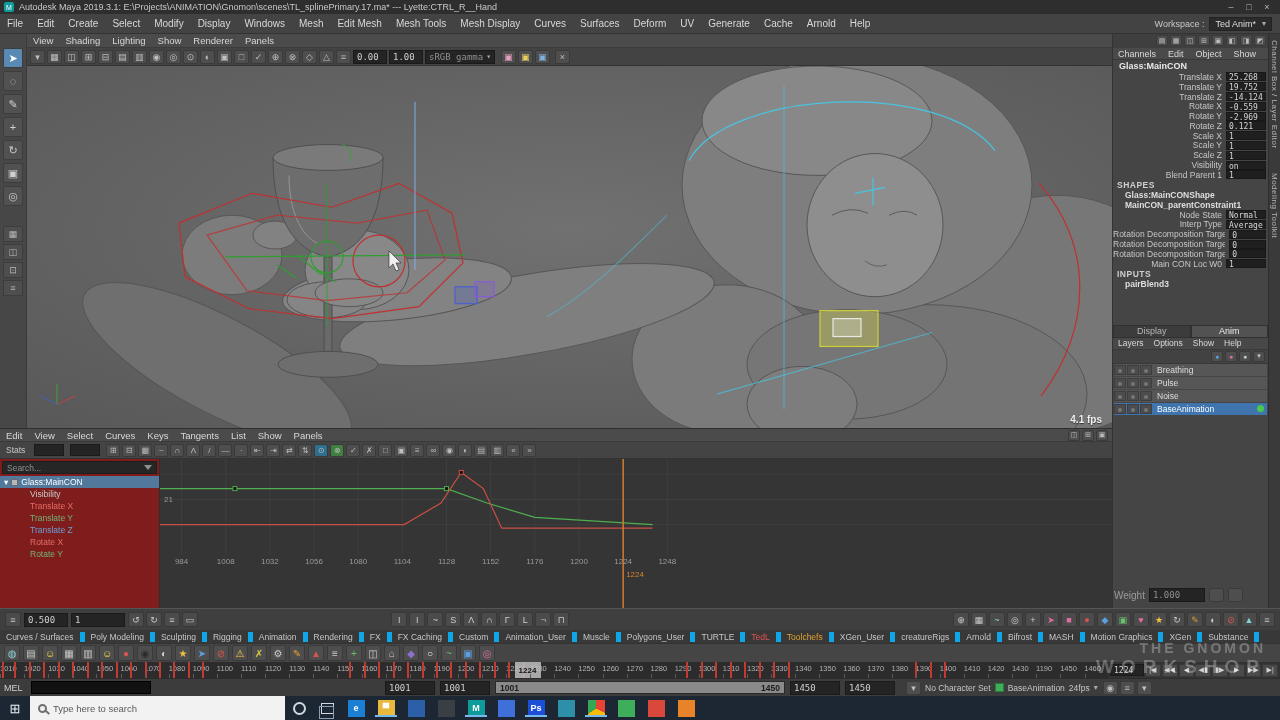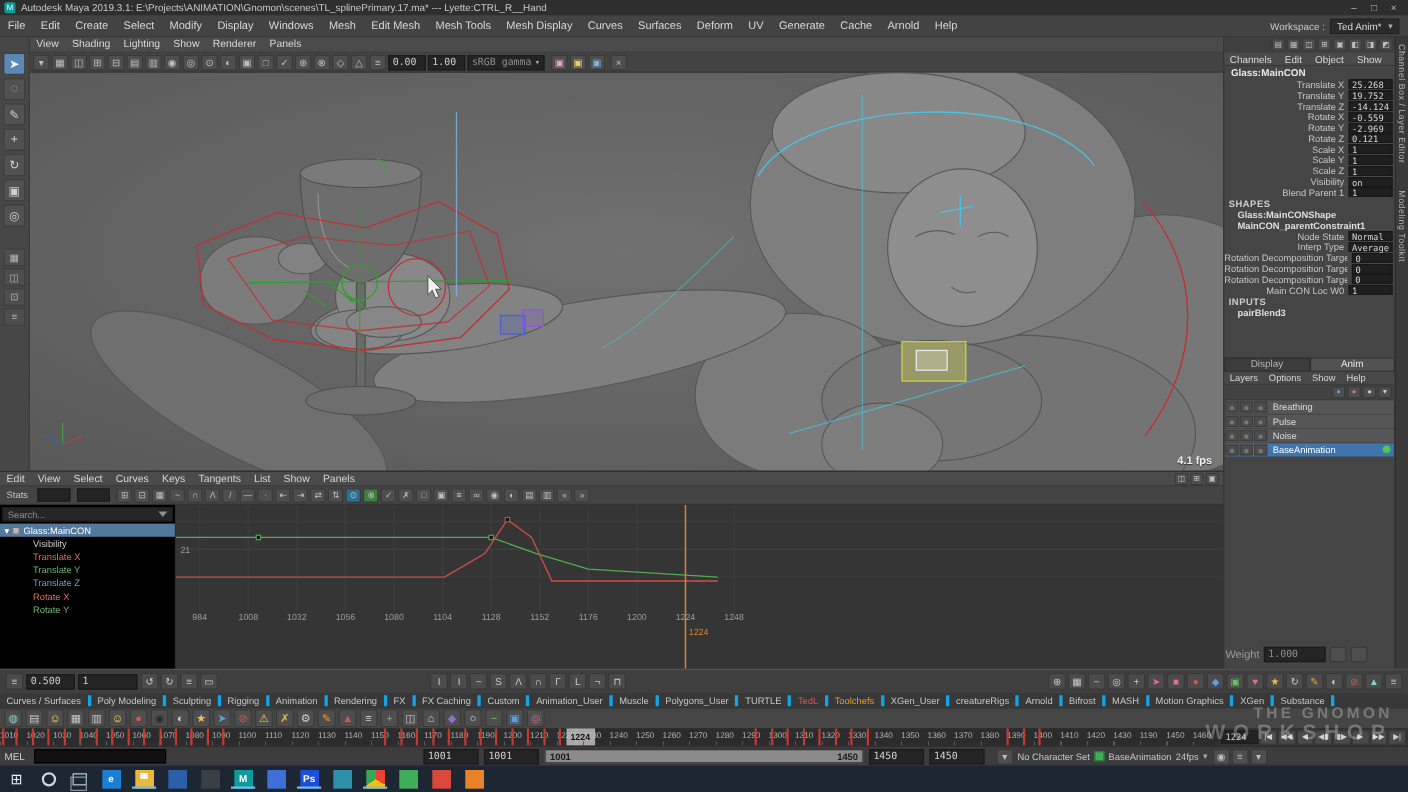--- a/index.html
+++ b/index.html
@@ -76,38 +76,38 @@
   .vtab{writing-mode:vertical-rl;font-size:8px;color:#b5b5b5;letter-spacing:0.5px;}
 
   
   .geditor{left:0;top:428px;width:1112px;height:180px;background:#3a3a3a;border-top:1px solid #2e2e2e;}
   .ge-menus{height:13px;display:flex;align-items:center;background:#4b4b4b;border-bottom:1px solid #3a3a3a;}
   .ge-menus .menu-item{font-size:9.5px;padding:0 6px;}
   .ge-panelicons{margin-left:auto;display:flex;gap:2px;padding-right:4px;}
   .ge-toolbar{height:17px;display:flex;align-items:center;gap:6px;background:#444;padding:0 3px;border-bottom:1px solid #333;}
   .ge-toolbar .ibtn{height:13px;min-width:14px;font-size:8px;}
   .ge-body{display:flex;height:150px;}
-  .ge-outliner{width:160px;background:#000000;border-right:1px solid #2f2f2f;}
+  .ge-outliner{width:160px;background:#7f1d1d;border-right:1px solid #2f2f2f;}
   .ge-search{margin:2px;height:13px;background:#262626;border:1px solid #1d1d1d;display:flex;align-items:center;padding:0 4px;color:#8f8f8f;font-size:8.5px;justify-content:space-between;}
   .funnel{width:0;height:0;border-left:4px solid transparent;border-right:4px solid transparent;border-top:5px solid #8f8f8f;}
   .tree-root{display:flex;align-items:center;height:12px;background:#52789c;color:#fff;font-size:8.5px;gap:3px;padding-left:4px;}
   .cubeicon{width:7px;height:7px;background:#b8b8b8;border:1px solid #6a6a6a;}
   .tree-item{display:flex;align-items:center;height:12px;padding-left:30px;font-size:8.5px;}
   .ge-graph{flex:1;background:#353535;position:relative;}
   .ge-graph svg{display:block;width:100%;height:100%;}
 
   
   .animrow{left:0;top:608px;width:1280px;height:22px;background:#3f3f3f;border-top:1px solid #555;display:flex;align-items:center;gap:3px;padding:0 5px;}
   .animrow .center{margin:0 auto;display:flex;gap:2px;}
   .animrow .right{margin-left:auto;display:flex;gap:2px;}
   .cicon{width:16px;height:15px;display:flex;align-items:center;justify-content:center;background:#4b4b4b;border:1px solid #383838;border-radius:2px;font-size:9px;}
 
   
   .shelftabs{left:0;top:630px;width:1280px;height:13px;background:#383838;display:flex;align-items:center;overflow:hidden;}
-  .shelf-tab{padding:0 6px;border-right:3px solid #0ea5e9;color:#c6c6c6;font-size:8.5px;white-space:nowrap;}
+  .shelf-tab{padding:0 6px;border-right:5px solid #0ea5e9;color:#c6c6c6;font-size:8.5px;white-space:nowrap;}
   .shelficons{left:0;top:643px;width:1280px;height:19px;background:#454545;display:flex;align-items:center;gap:3px;padding:0 4px;border-top:1px solid #333;}
   .sicon{width:16px;height:16px;display:flex;align-items:center;justify-content:center;background:#4e4e4e;border:1px solid #3a3a3a;border-radius:2px;font-size:10px;}
 
   
   .rulerband{left:0;top:662px;width:1280px;height:16px;background:#2c2c2c;display:flex;}
   .ruler{position:relative;width:1108px;height:16px;overflow:hidden;}
   .ruler::after{content:"";position:absolute;left:0;right:0;bottom:0;height:4px;background:repeating-linear-gradient(90deg,#5a5a5a 0 1px,transparent 1px 24.1px);}
   .ruler-labels{position:absolute;inset:0;display:flex;}
   .rlabel{flex:1;font-size:7.5px;color:#b2b2b2;padding-top:2px;overflow:hidden;}
   #ruler-ticks{position:absolute;inset:0;}
@@ -883,20 +883,24 @@
     <div class="row" style="gap:2px;">
 
     <span class="ibtn">◉</span>
         <span class="ibtn">≡</span>
         <span class="ibtn">▾</span>
       </div>
   </div>
 
   <div class="taskbar abs">
     <span class="tb-start">⊞</span>
+    <span class="tb-search">
+      <span class="mag"></span>
+      <span>Type here to search</span>
+    </span>
     <span class="tb-circlebtn">
         <span class="cortana"></span>
       </span>
     <span class="tb-circlebtn">
         <span class="taskview"></span>
       </span>
     <div class="row">
 
         <span class="tb-app">
           <span class="glyphbox" style="background: rgb(27, 127, 212);">e</span>

